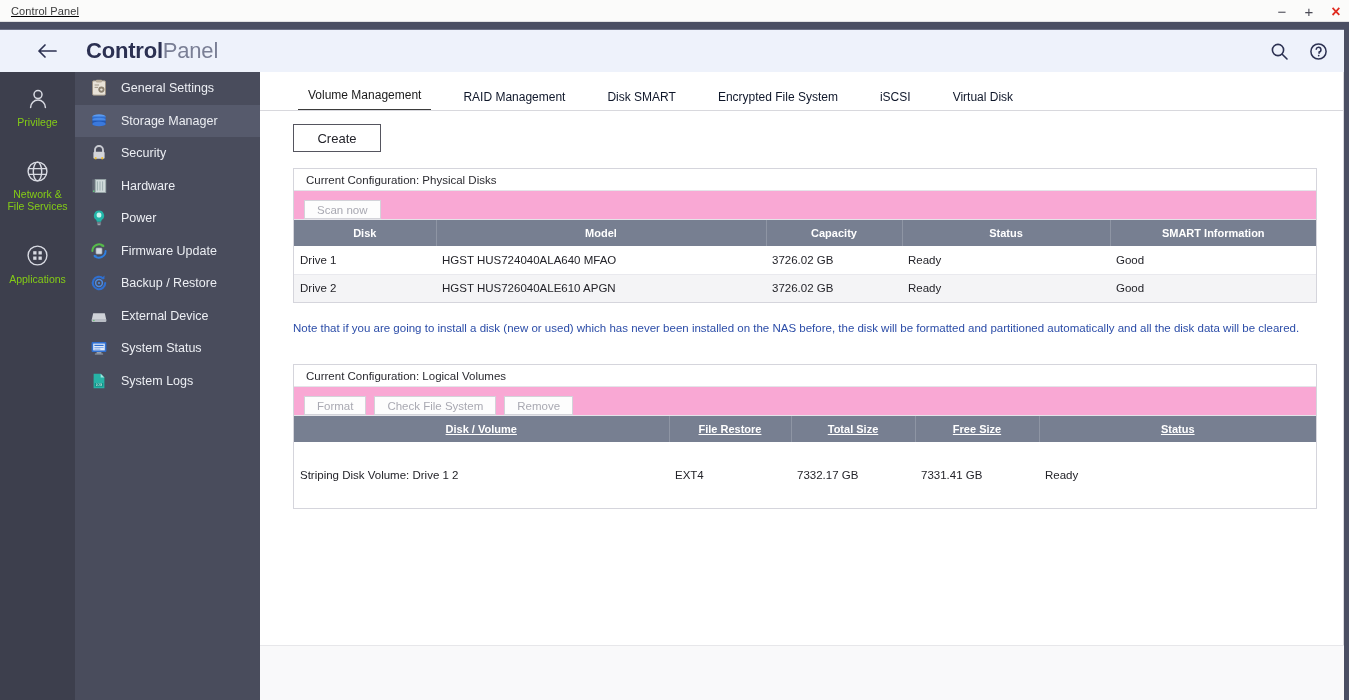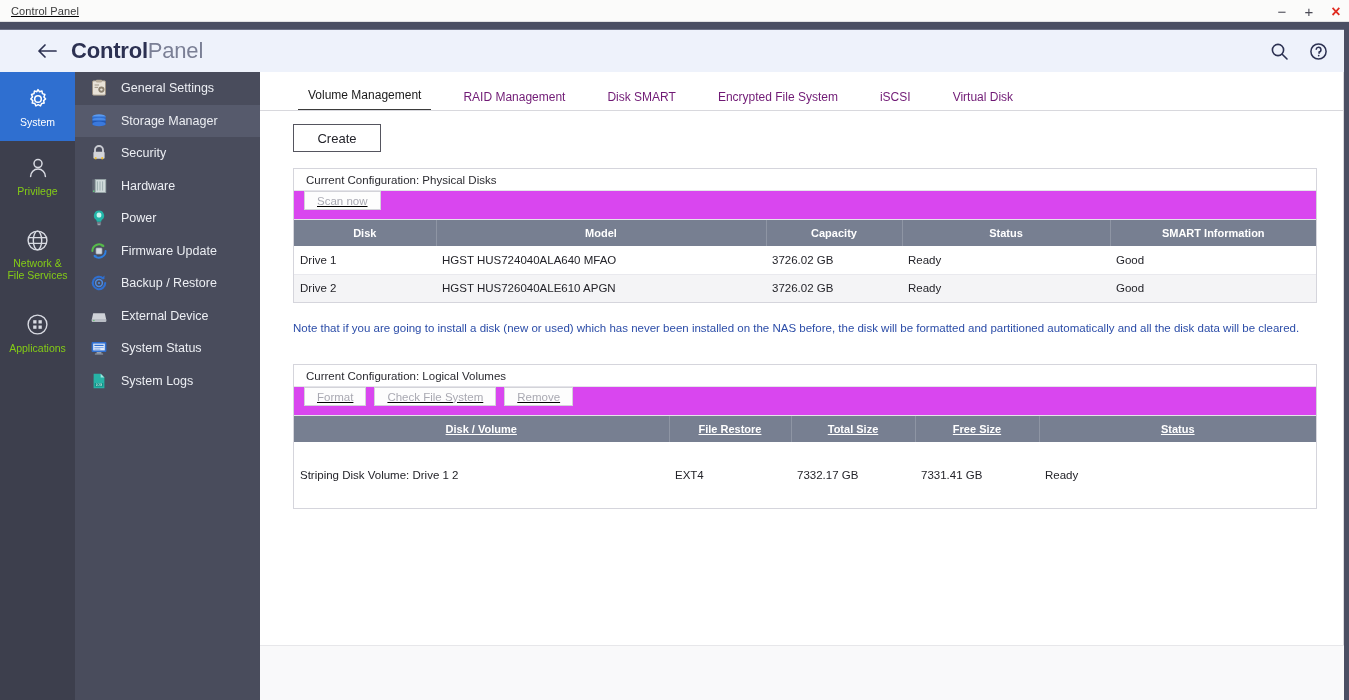--- a/index.html
+++ b/index.html
@@ -38,21 +38,21 @@
   
   .header {
     position:absolute; left:0; top:30px; width:1349px; height:42px;
     background:#eef2fb;
     display:flex; align-items:center;
   }
   .backarrow {
     margin-left:34px; width:26px; height:26px; display:flex; align-items:center; justify-content:center;
     color:#2c3152; cursor:pointer;
   }
-  .brand { margin-left:11px; font-size:22px; color:#2c3152; letter-spacing:-.2px; }
+  .brand { margin-left:26px; font-size:22px; color:#2c3152; letter-spacing:-.2px; }
   .brand .b1 { font-weight:bold; }
   .brand .b2 { font-weight:normal; color:#7a7f95; }
   .header-right { position:absolute; right:20px; display:flex; align-items:center; gap:17px; }
   .hicon { width:22px; height:22px; color:#2c3152; display:flex; align-items:center; justify-content:center; cursor:pointer; }
 
   
   .rail {
     position:absolute; left:0; top:72px; width:75px; height:628px;
     background:#3d3f4d;
   }
@@ -83,36 +83,36 @@
     background:#fff; border-right:1px solid #d9d9de;
   }
   .footer-strip {
     position:absolute; left:260px; top:645px; width:1089px; height:55px; background:#f9f9fa;
     border-top:1px solid #e7e7ea;
   }
   .right-edge { position:absolute; right:0; top:22px; width:5px; height:678px; background:#4b4f63; }
 
   
   .tabs { position:absolute; left:0; top:12px; width:1084px; height:27px; display:flex; align-items:flex-end; padding-left:38px; }
-  .tab { font-size:12px; color:#701a75; padding:0 10px 7px 10px; margin-right:22px; cursor:pointer; white-space:nowrap; }
+  .tab { font-size:12px; color:#0f172a; padding:0 10px 7px 10px; margin-right:22px; cursor:pointer; white-space:nowrap; }
   .tab.active { color:#1a1a1a; border-bottom:2px solid #3b3b3b; }
   .tabs-rule { position:absolute; left:0; top:38px; width:1084px; height:1px; background:#d8d8dd; }
 
   
   .create-btn {
     position:absolute; left:33px; top:52px; width:88px; height:28px;
     border:1px solid #55555f; background:#fff; font-size:13px; color:#23232a;
     display:flex; align-items:center; justify-content:center; cursor:pointer;
     font-family:"Liberation Sans", sans-serif;
   }
 
   
   .panel { position:absolute; left:33px; width:1024px; border:1px solid #d5d5dc; background:#fff; }
   .panel-title { height:22px; display:flex; align-items:center; padding-left:12px; font-size:11.5px; color:#2b2b31; border-bottom:1px solid #e4e4e9; }
-  .panel-toolbar { height:29px; display:flex; align-items:flex-start; padding-left:10px; gap:8px; border-bottom:1px solid #e4e4e9; background:#d946ef;text-decoration:underline; }
+  .panel-toolbar { height:29px; display:flex; align-items:flex-end; padding-left:10px; gap:8px; border-bottom:1px solid #e4e4e9; background:#f9a8d4; }
   .tbtn {
     height:19px; border:1px solid #d3d3d9; background:#fdfdfd; color:#a9a9b2;
     font-size:11.5px; padding:0 12px; display:flex; align-items:center; justify-content:center;
     font-family:"Liberation Sans", sans-serif; cursor:default;
   }
 
   table.grid { width:100%; border-collapse:collapse; table-layout:fixed; }
   table.grid th {
     background:#777f91; color:#fff; font-size:11px; font-weight:bold; height:26px;
     border-right:1px solid #8e95a4; text-align:center; padding:0 4px;
@@ -170,29 +170,20 @@
         <svg width="19" height="19" viewBox="0 0 19 19" fill="none" stroke="#2c3152" stroke-width="1.5">
           <circle cx="9.5" cy="9.5" r="7.6"></circle>
           <path d="M7.2 7.2 a2.4 2.4 0 1 1 2.9 2.8 v1.3" stroke-linecap="round"></path>
           <circle cx="9.7" cy="13.6" r=".85" fill="#2c3152" stroke="none"></circle>
         </svg>
       </div>
     </div>
   </div>
 
   <div class="rail">
-    <div class="rail-item active">
-      <div class="rail-icn">
-        <svg width="24" height="24" viewBox="0 0 24 24" fill="none" stroke="#ffffff" stroke-width="1.5">
-          <circle cx="12" cy="12" r="3.3"></circle>
-          <path d="M12 2.6 l1.5 2.1 2.5-.7 .4 2.6 2.5 .9 -1 2.4 1.7 2-2 1.7 .6 2.5 -2.6 .4 -1.1 2.4 -2.3-1.2 -2.3 1.2 -1.1-2.4 -2.6-.4 .6-2.5 -2-1.7 1.7-2 -1-2.4 2.5-.9 .4-2.6 2.5 .7z" stroke-linejoin="round"></path>
-        </svg>
-      </div>
-      <div class="rail-label">System</div>
-    </div>
 
     <div class="rail-item">
       <div class="rail-icn">
         <svg width="24" height="24" viewBox="0 0 24 24" fill="none" stroke="#d8dae2" stroke-width="1.5">
           <circle cx="12" cy="7.6" r="4"></circle>
           <path d="M4.6 20.5 a7.4 7.4 0 0 1 14.8 0" stroke-linecap="round"></path>
         </svg>
       </div>
       <div class="rail-label">Privilege</div>
     </div>

